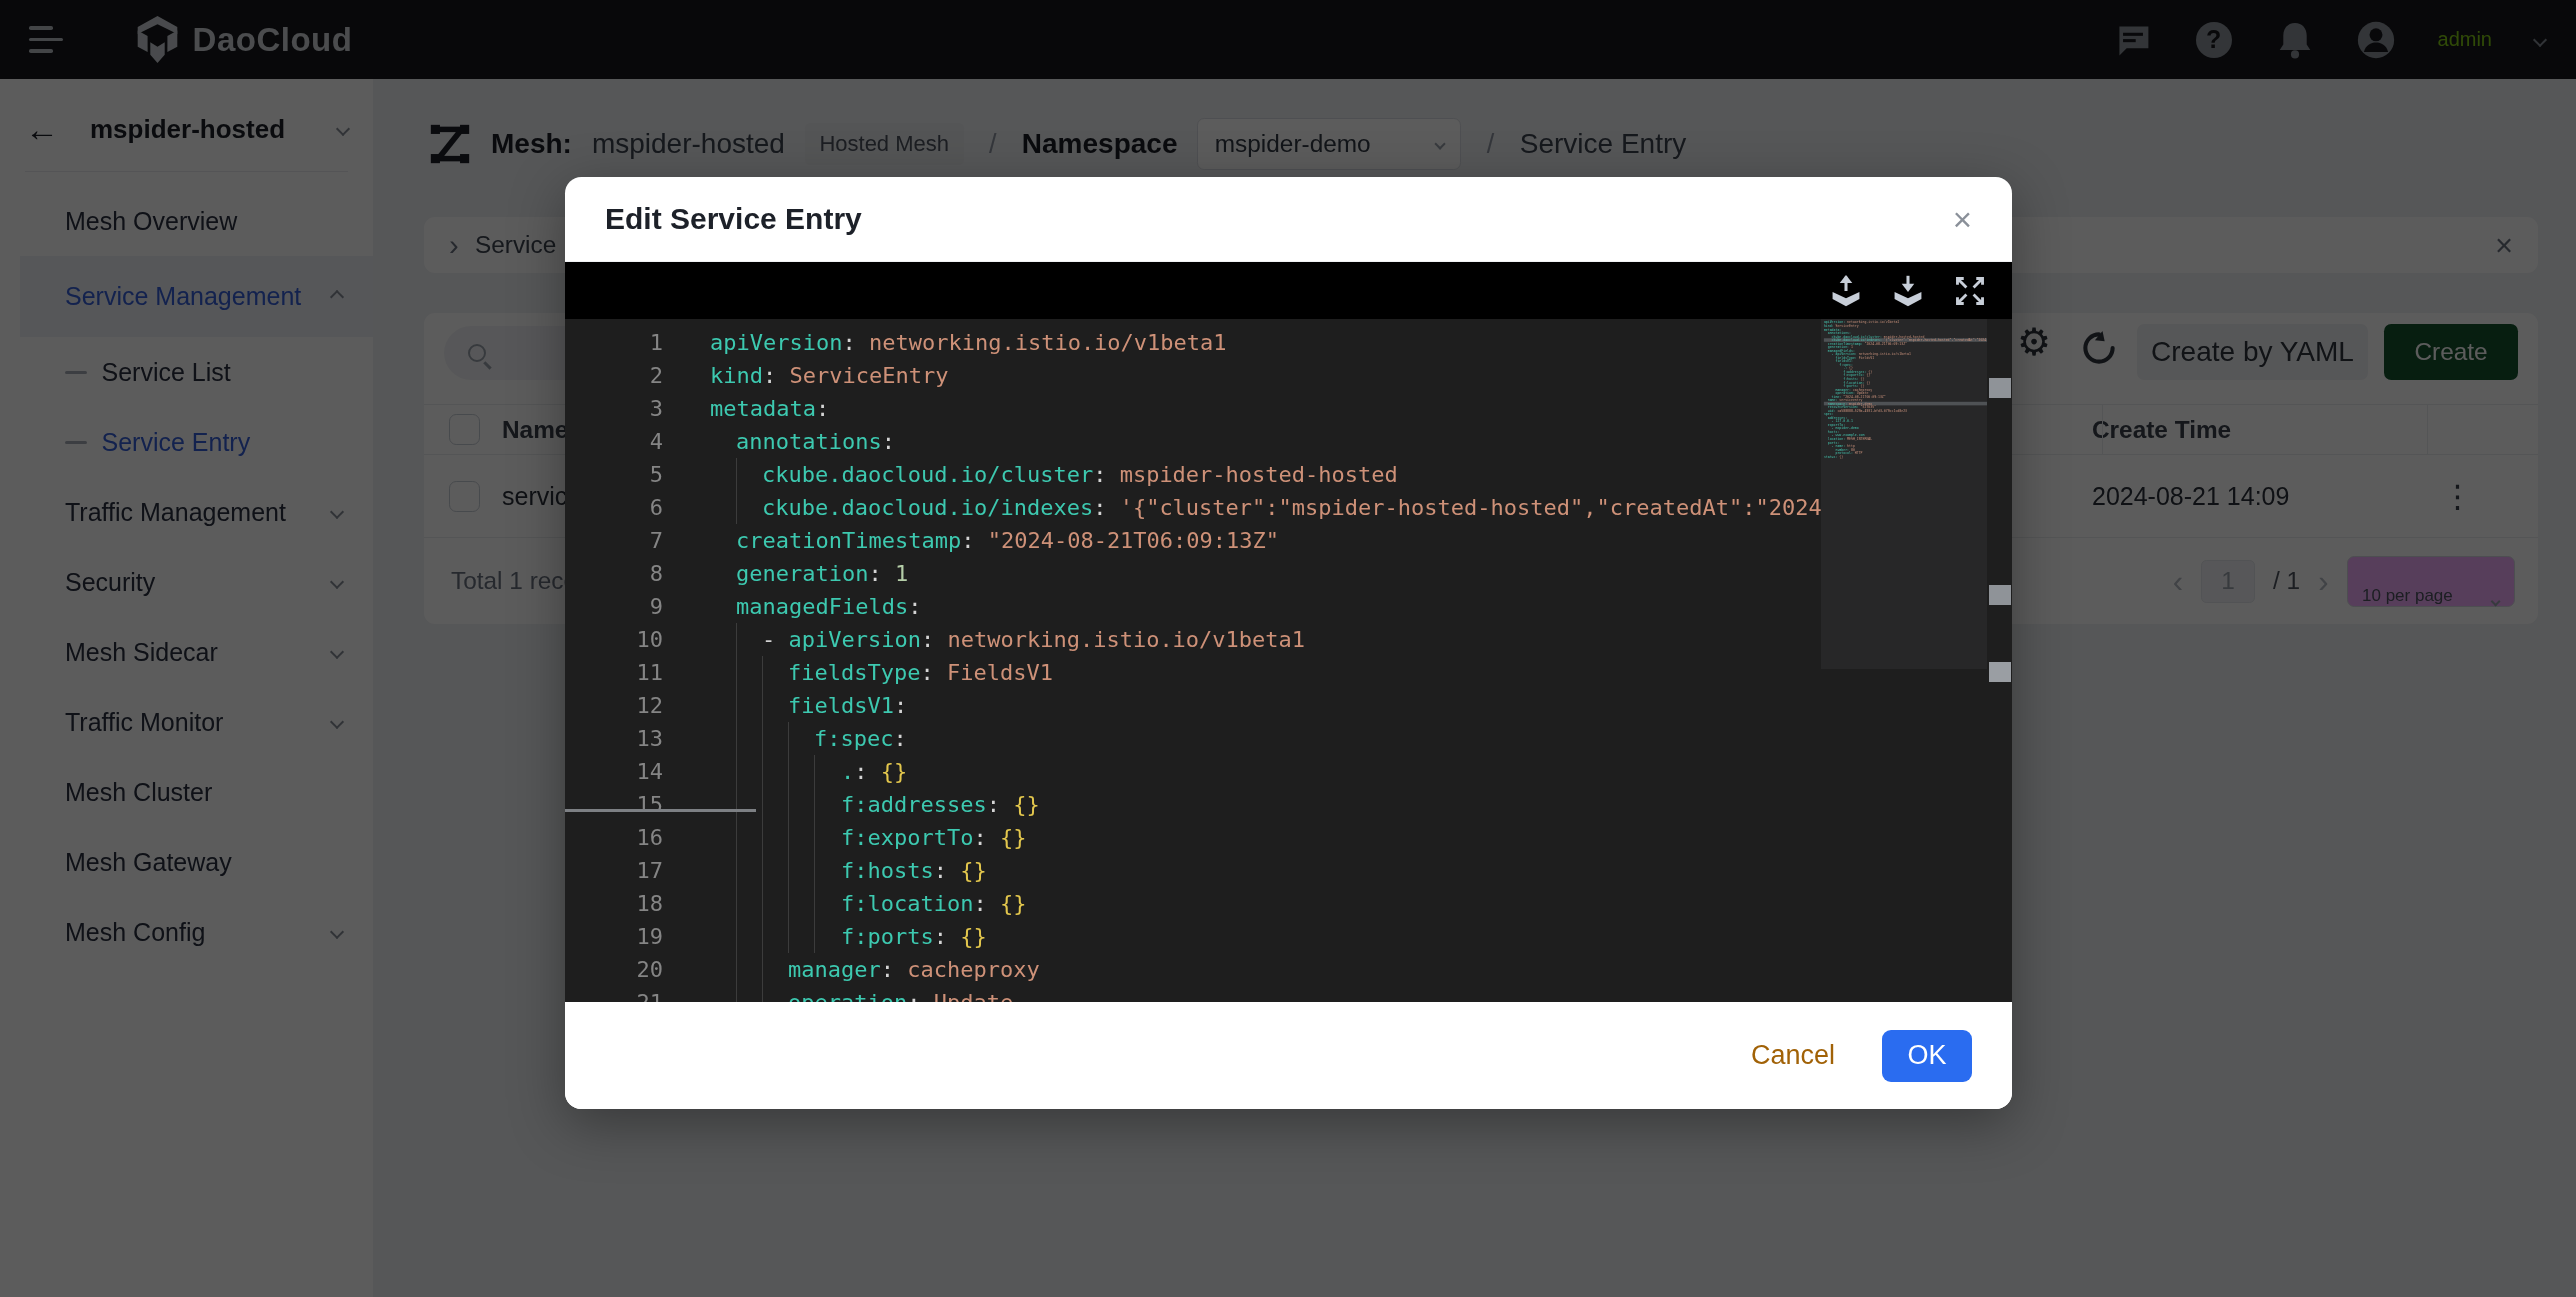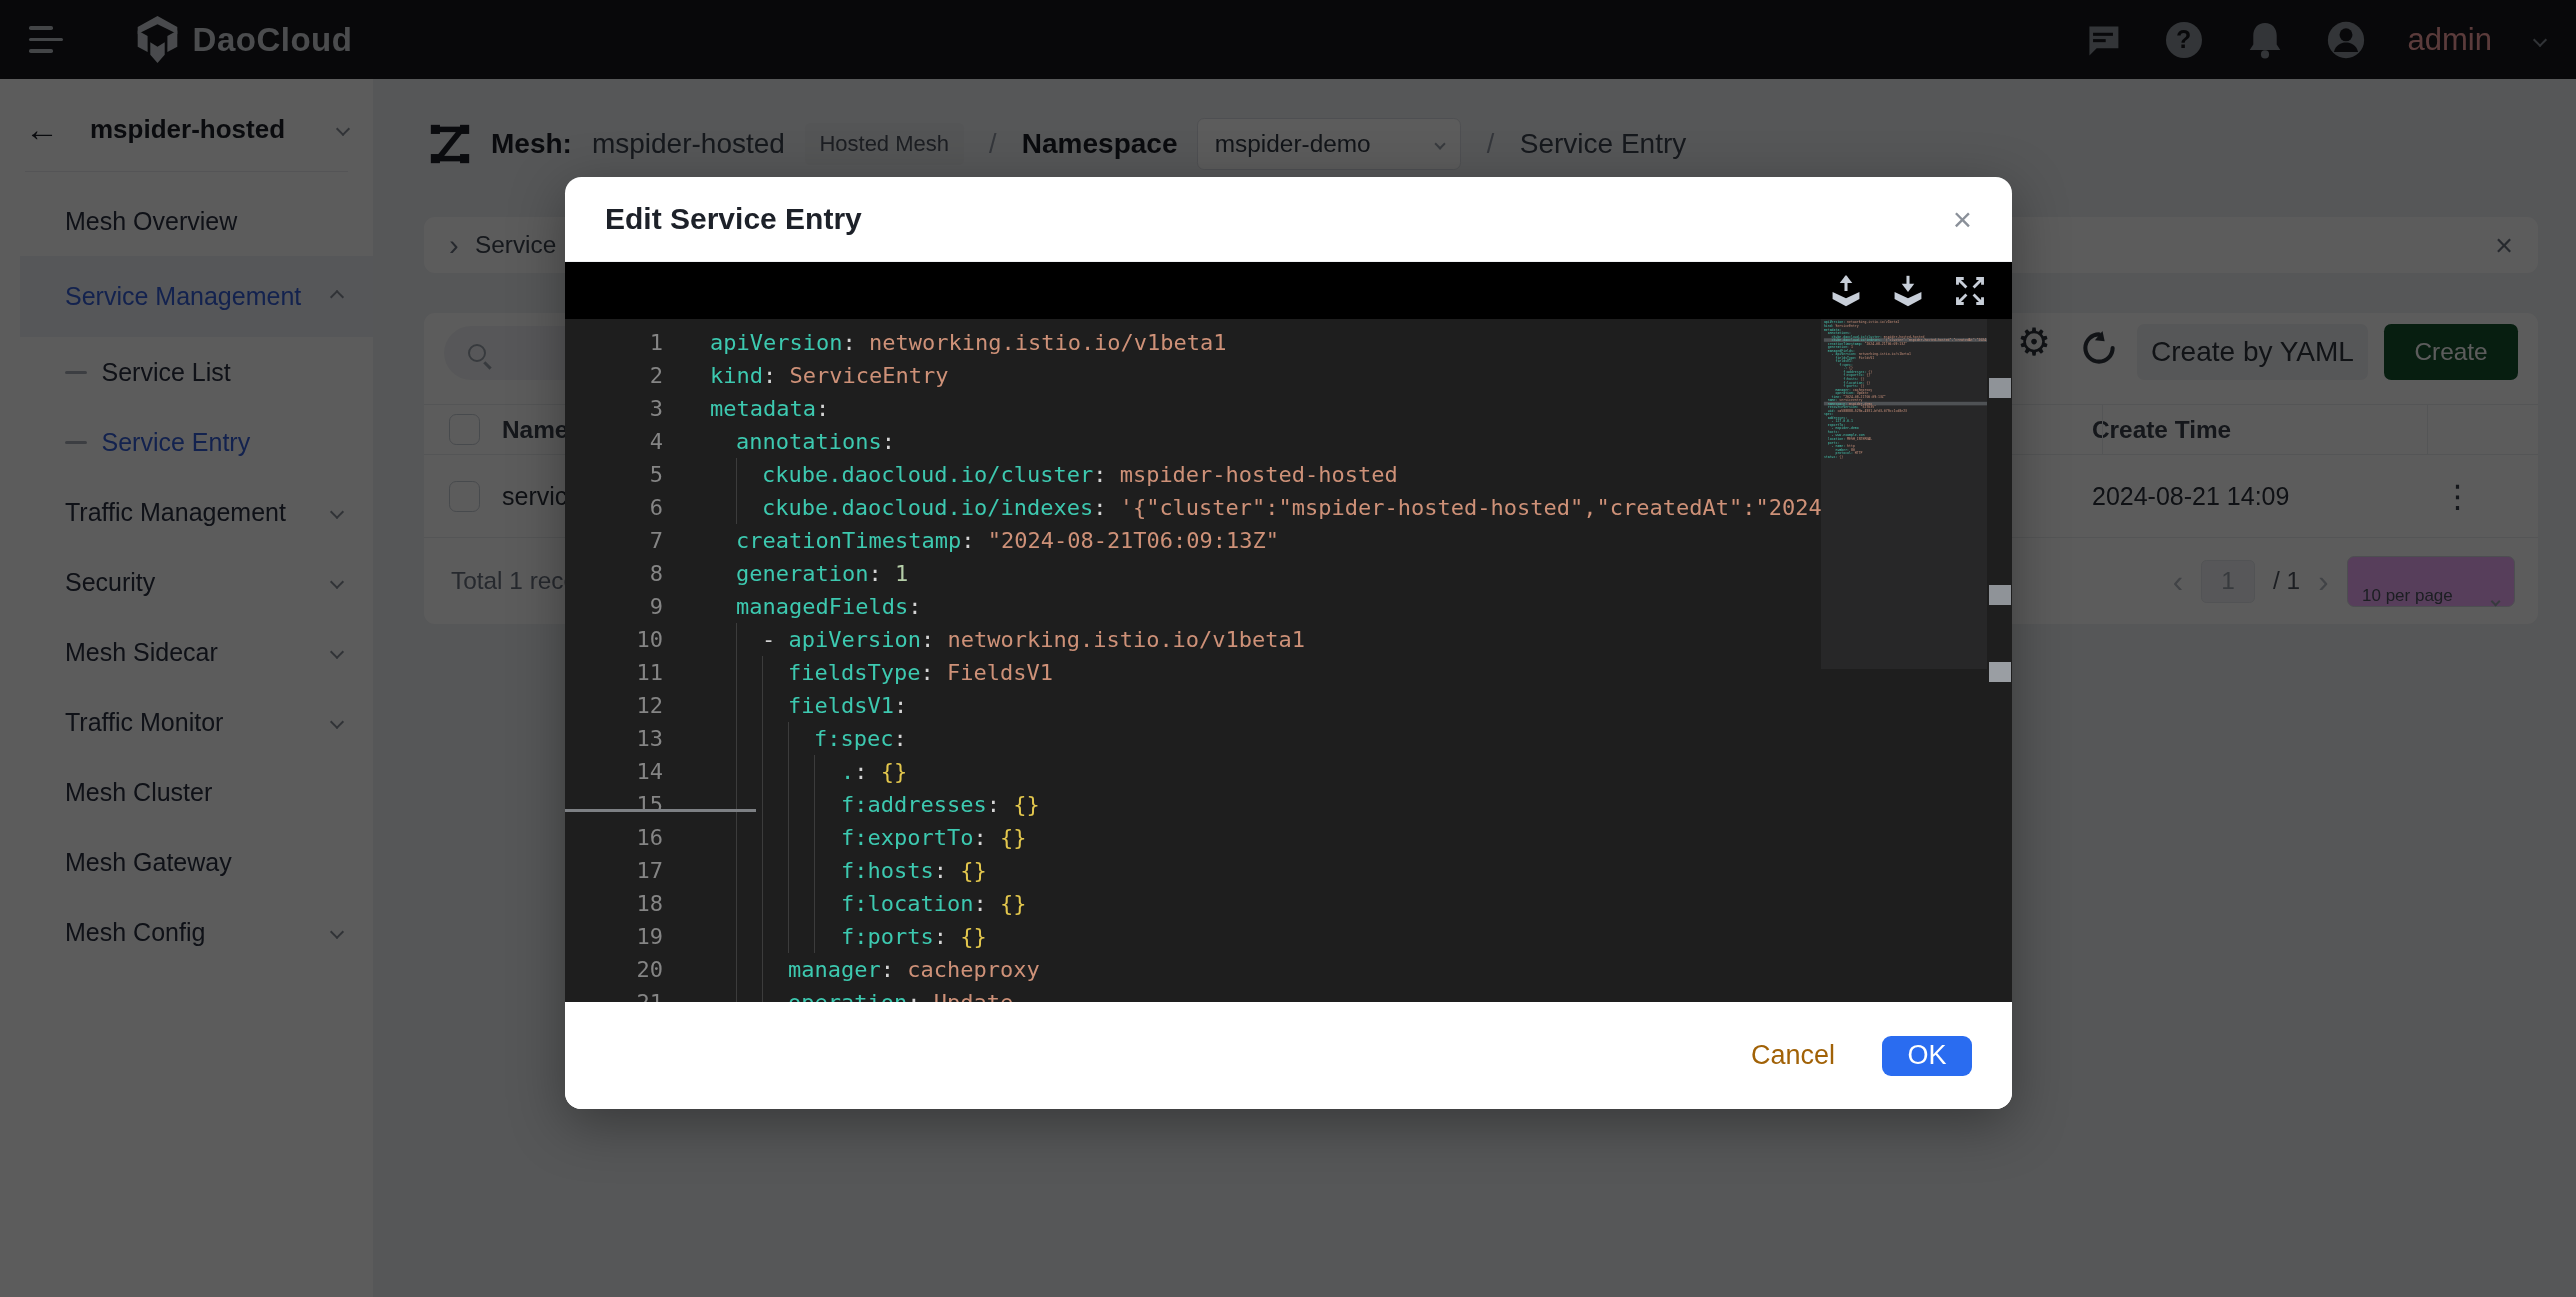--- a/index.html
+++ b/index.html
@@ -9,21 +9,21 @@
   
   .app-header { position:absolute; left:0; top:0; width:2576px; height:79px; background:#17181c; display:flex; align-items:center; z-index:1; }
   .burger { width:36px; height:27px; margin-left:29px; display:flex; flex-direction:column; justify-content:space-between; cursor:pointer; }
   .burger i { display:block; height:3.6px; border-radius:1.8px; background:#b9bec6; }
   .burger i:nth-child(1){width:23.5px;} .burger i:nth-child(2){width:34px;} .burger i:nth-child(3){width:23.5px;}
   .brand { display:flex; align-items:center; gap:12.6px; margin-left:70px; }
   .brand-text { font-size:33px; font-weight:bold; color:#cfd3d9; letter-spacing:0.5px; }
   .header-right { margin-left:auto; display:flex; align-items:center; gap:43px; margin-right:31px; }
   .hicon { width:38px; height:38px; display:flex; align-items:center; justify-content:center; cursor:pointer; }
   .help-circle { width:36px; height:36px; border-radius:50%; background:#8d939c; color:#17181c; font-weight:bold; font-size:25px; display:flex; align-items:center; justify-content:center; }
-  .admin-name { color:#fca5a5; font-size:31px; }
+  .admin-name { color:#84cc16; font-size:20px; }
   .chev { display:inline-block; width:10px; height:10px; border-right:2.3px solid #878e98; border-bottom:2.3px solid #878e98; }
   .chev.down { transform:rotate(45deg); }
   .chev.up { transform:rotate(-135deg); }
 
   
   .sidebar { position:absolute; left:0; top:79px; width:373px; height:1218px; background:#ffffff; z-index:1; }
   .side-head { display:flex; align-items:center; padding:33px 25px 25px 25px; }
   .back-arrow { font-size:34px; font-weight:bold; color:#1d2129; cursor:pointer; line-height:1; }
   .mesh-name { font-size:26px; font-weight:600; color:#1d2129; margin-left:31px; flex:1; }
   .side-divider { height:0.9px; background:#e8e9ed; margin:0 25px; }
@@ -100,21 +100,21 @@
   .mm-line { height:11px; color:#3dc9b0; }
   .mm-line .v { color:#ce9178; }
   .mm-line.hl { background:#4a4d50; }
   .mm-slider { position:absolute; left:0; top:0; width:100%; height:350px; background:rgba(125,130,135,0.10); }
   .mm-edge { position:absolute; left:0; top:349px; width:191px; height:2.7px; background:#7d8084; }
   .ruler { position:absolute; right:0; top:0; width:25px; height:684px; background:#1e1e1e; }
   .ruler .sq { position:absolute; left:1.8px; width:22px; height:20px; background:#8f9398; }
 
   .modal-foot { position:absolute; left:0; bottom:0; width:100%; height:107px; display:flex; align-items:center; justify-content:flex-end; gap:47px; padding-right:40px; border-radius:0 0 16.3px 16.3px; background:#fff; }
   .btn-cancel { border:none; background:transparent; font-size:27px; color:#a16207; font-family:inherit; cursor:pointer; }
-  .btn-ok { width:90px; height:40px; border:none; border-radius:9px; background:#2a6cf0; color:#ffffff; font-size:27px; font-family:inherit; cursor:pointer; }
+  .btn-ok { width:90px; height:52px; border:none; border-radius:9px; background:#2a6cf0; color:#ffffff; font-size:27px; font-family:inherit; cursor:pointer; }
 </style>
 </head>
 <body>
 
 <div class="app-header">
   <div class="burger">
       <i></i>
       <i></i>
       <i></i>
     </div>

